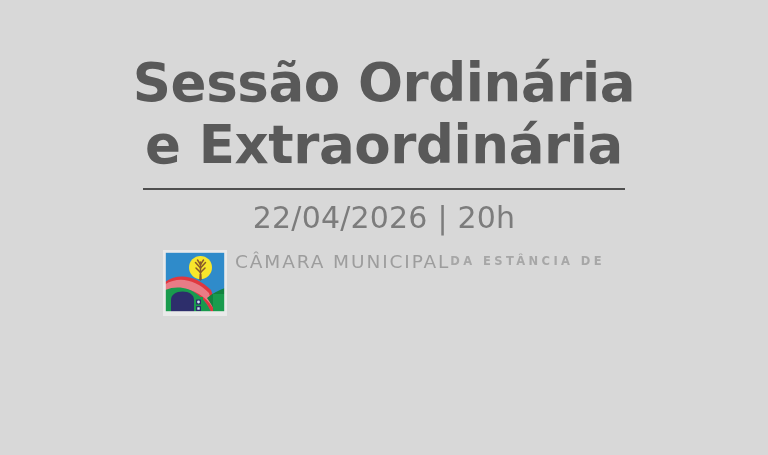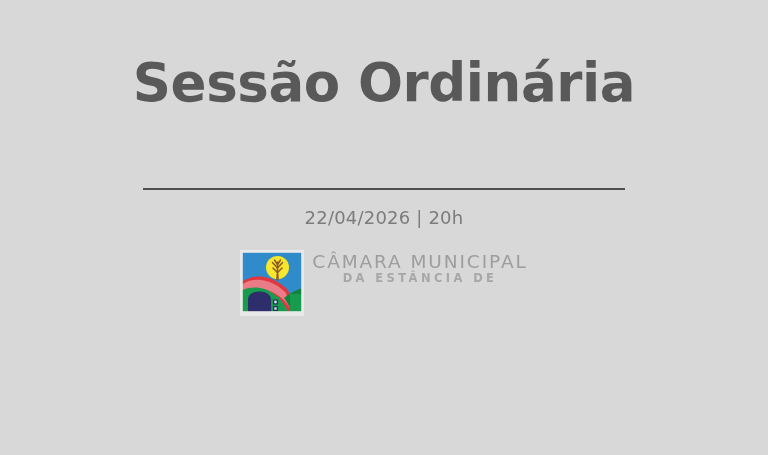--- a/index.html
+++ b/index.html
@@ -62,21 +62,21 @@
   .date-block {
     position: absolute;
     left: 0;
     top: 202px;
     width: 768px;
     text-align: center;
   }
   .date-text {
     font-family: "DejaVu Sans", "Liberation Sans", sans-serif;
     font-weight: normal;
-    font-size: 18px;
+    font-size: 30px;
     line-height: 32px;
     color: #7c7c7c;
     letter-spacing: 0.2px;
     white-space: nowrap;
   }
 
   
   .logo-lockup {
     position: absolute;
     left: 0;
@@ -94,21 +94,20 @@
 
   .emblem {
     width: 64px;
     height: 66px;
     flex: 0 0 auto;
     display: block;
   }
 
   .logo-text {
     display: flex;
-    flex-direction: column;
     align-items: center;
     padding-top: 1px;
   }
   .logo-line1 {
     font-family: "DejaVu Sans", "Liberation Sans", sans-serif;
     font-weight: normal;
     font-size: 18.5px;
     line-height: 21px;
     letter-spacing: 1.9px;
     color: #9d9d9d;
@@ -135,20 +134,21 @@
     margin-top: 0px;
   }
 </style>
 </head>
 <body>
 
 <div id="banner">
 
   <div class="title-block">
     <span class="title-line">Sessão Ordinária</span>
+    <span class="title-line">e Extraordinária</span>
   </div>
 
   <div class="divider-wrap">
     <div class="divider"></div>
   </div>
 
   <div class="date-block">
     <span class="date-text">22/04/2026 | 20h</span>
   </div>
 

